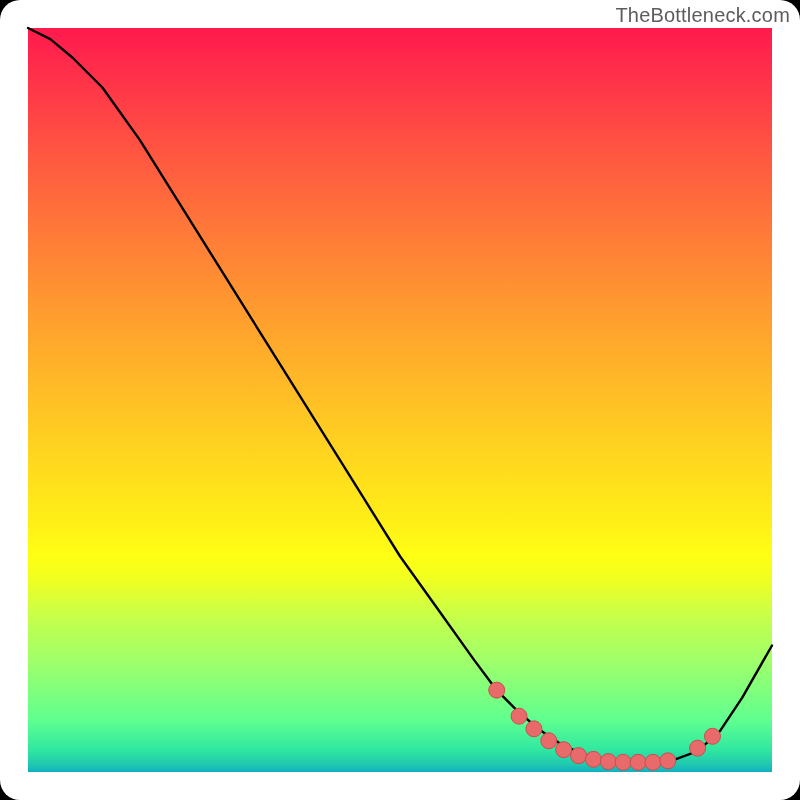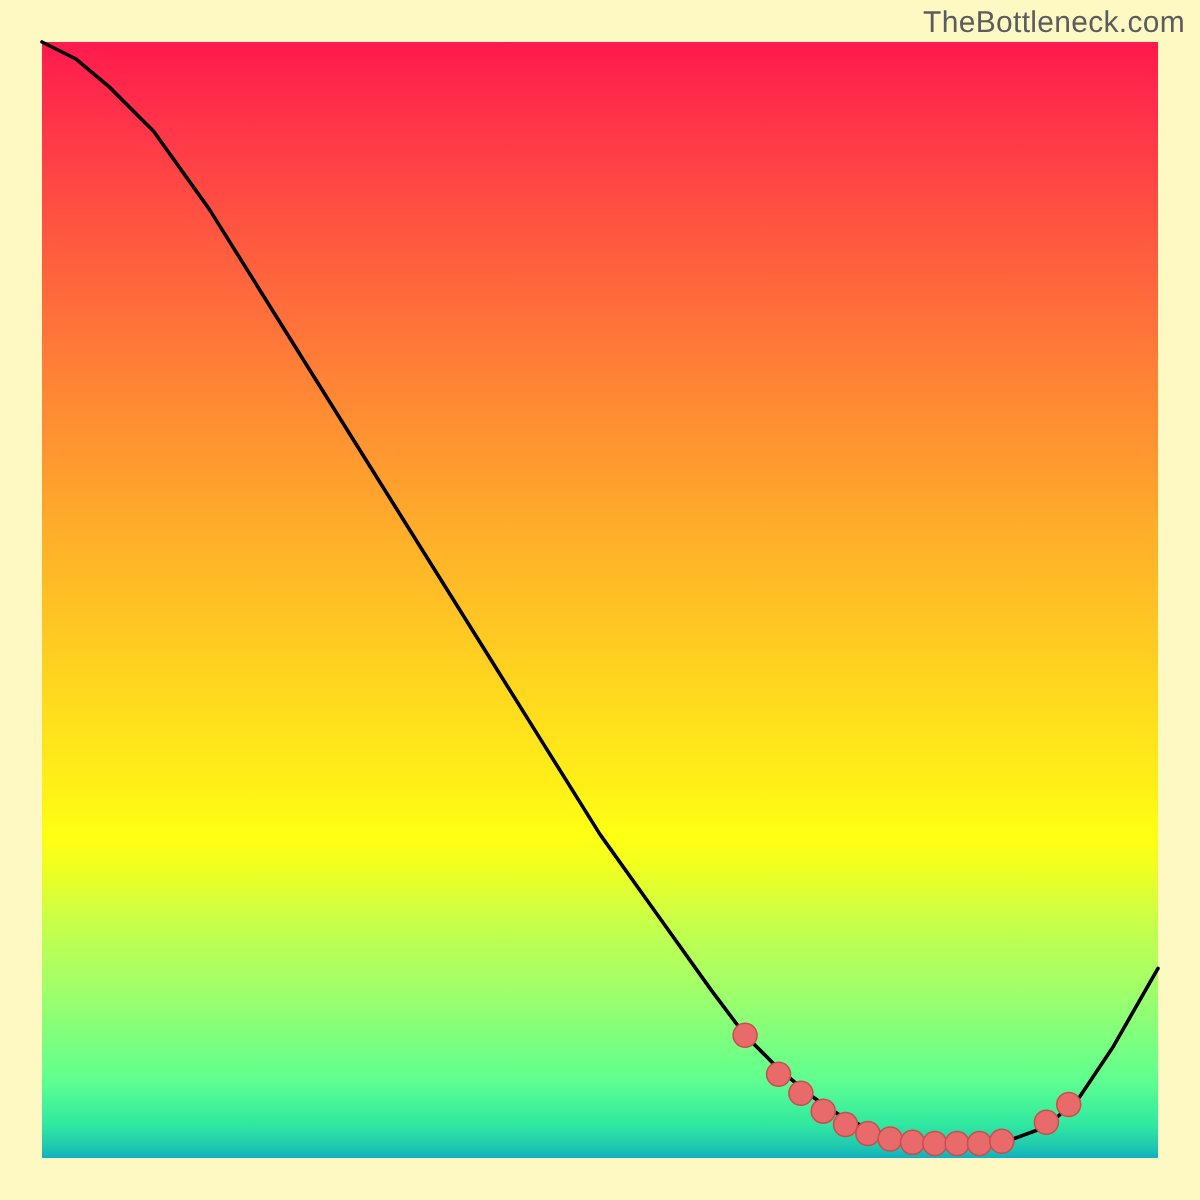--- a/index.html
+++ b/index.html
@@ -8,21 +8,22 @@
     width: 800px;
     height: 800px;
     background: #000;
     overflow: hidden;
     font-family: Arial, Helvetica, sans-serif;
   }
   .frame {
     position: relative;
     width: 800px;
     height: 800px;
-    background: #fef9c3;
+    background: #ffffff;
+    border-radius: 20px;
   }
   .plot {
     position: absolute;
     left: 28px;
     top: 28px;
     width: 744px;
     height: 744px;
     background: linear-gradient(to bottom,
       #ff1a4d 0%,
       #ff2f4a 6%,

